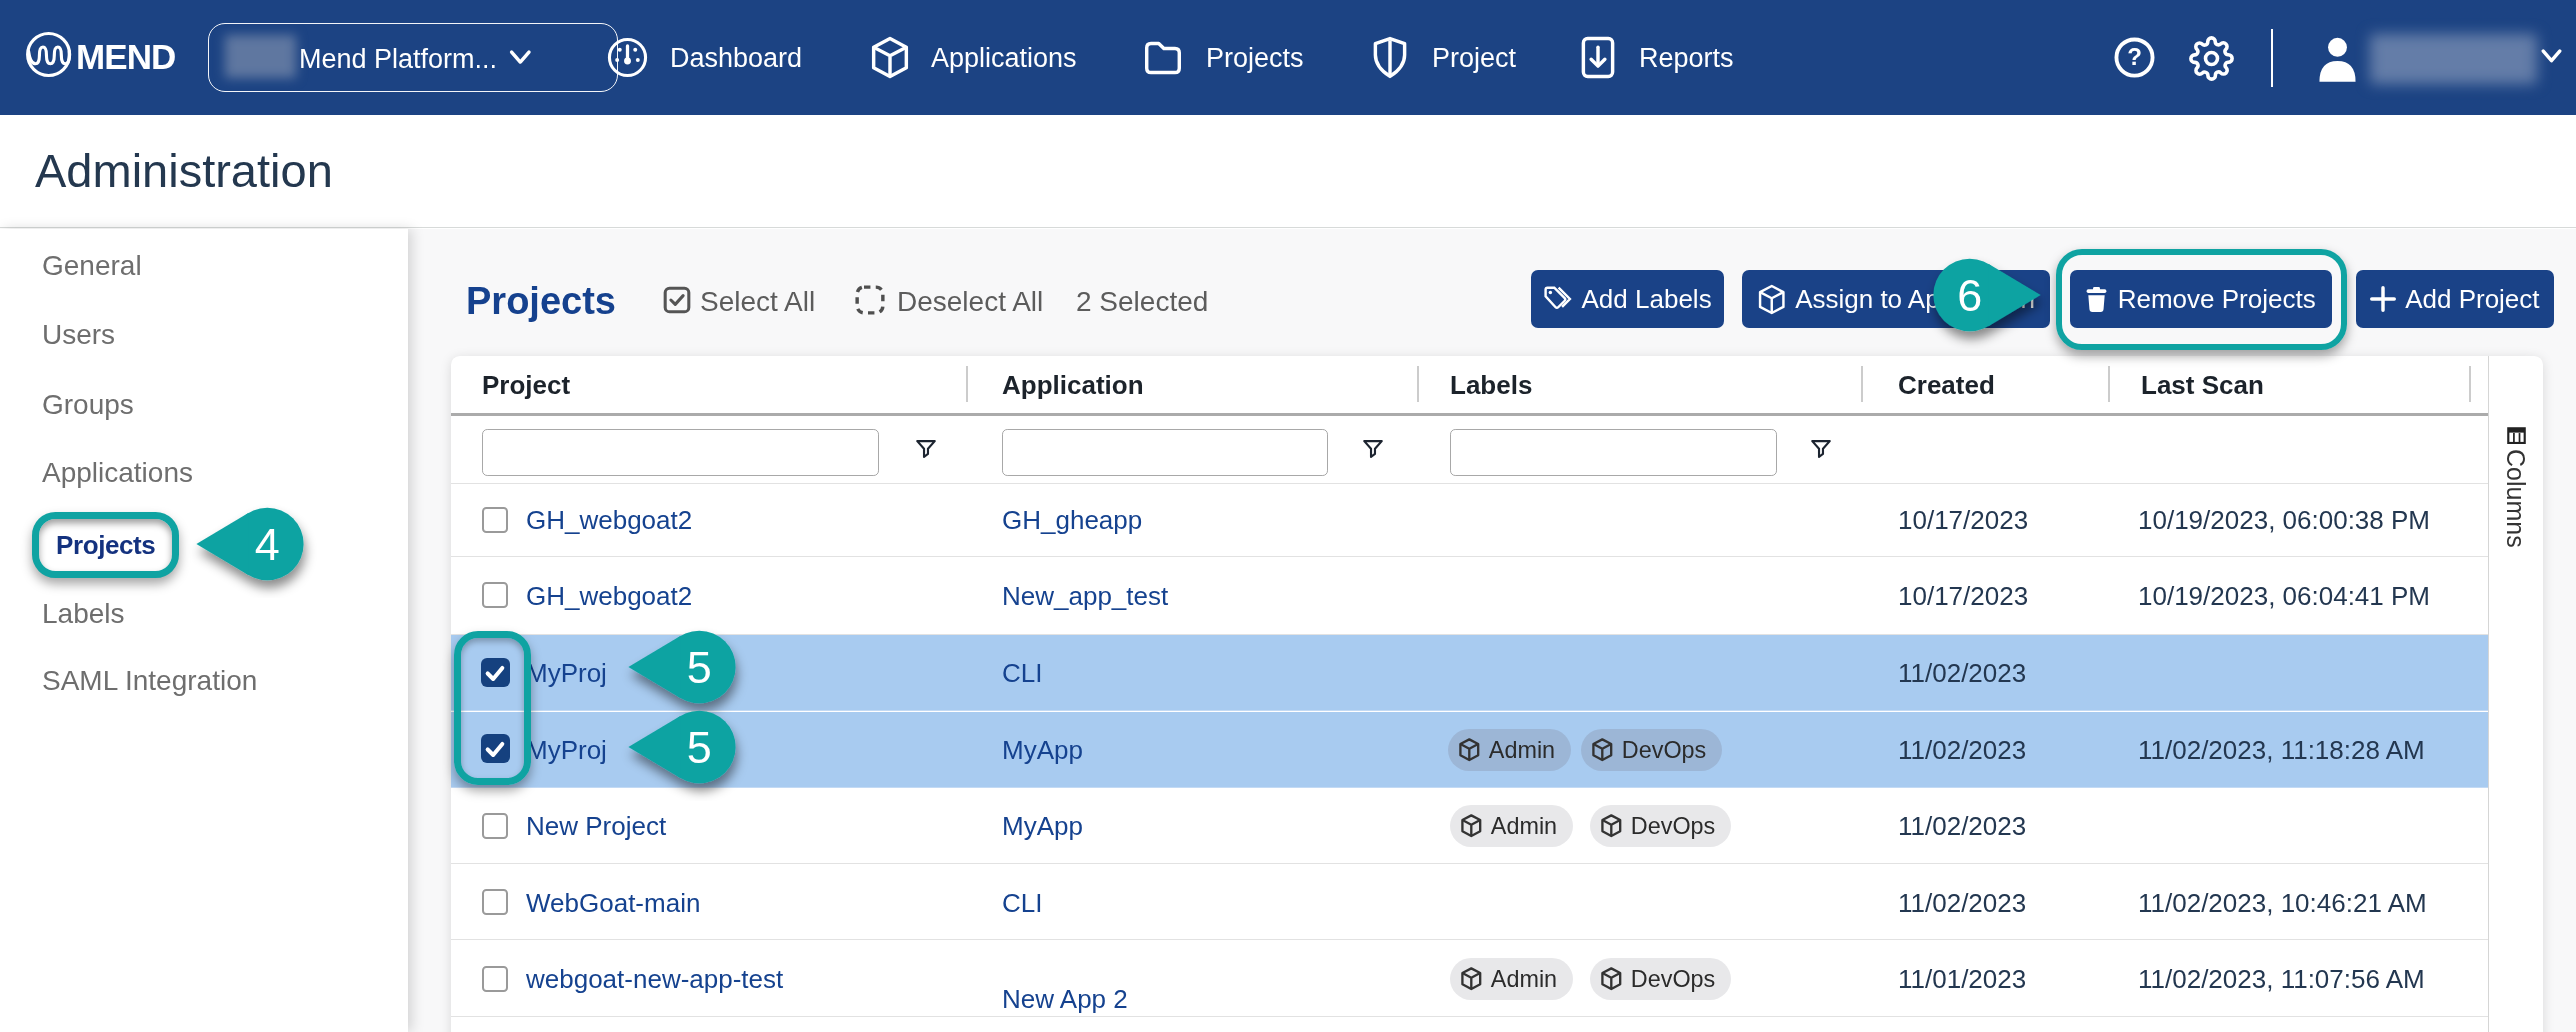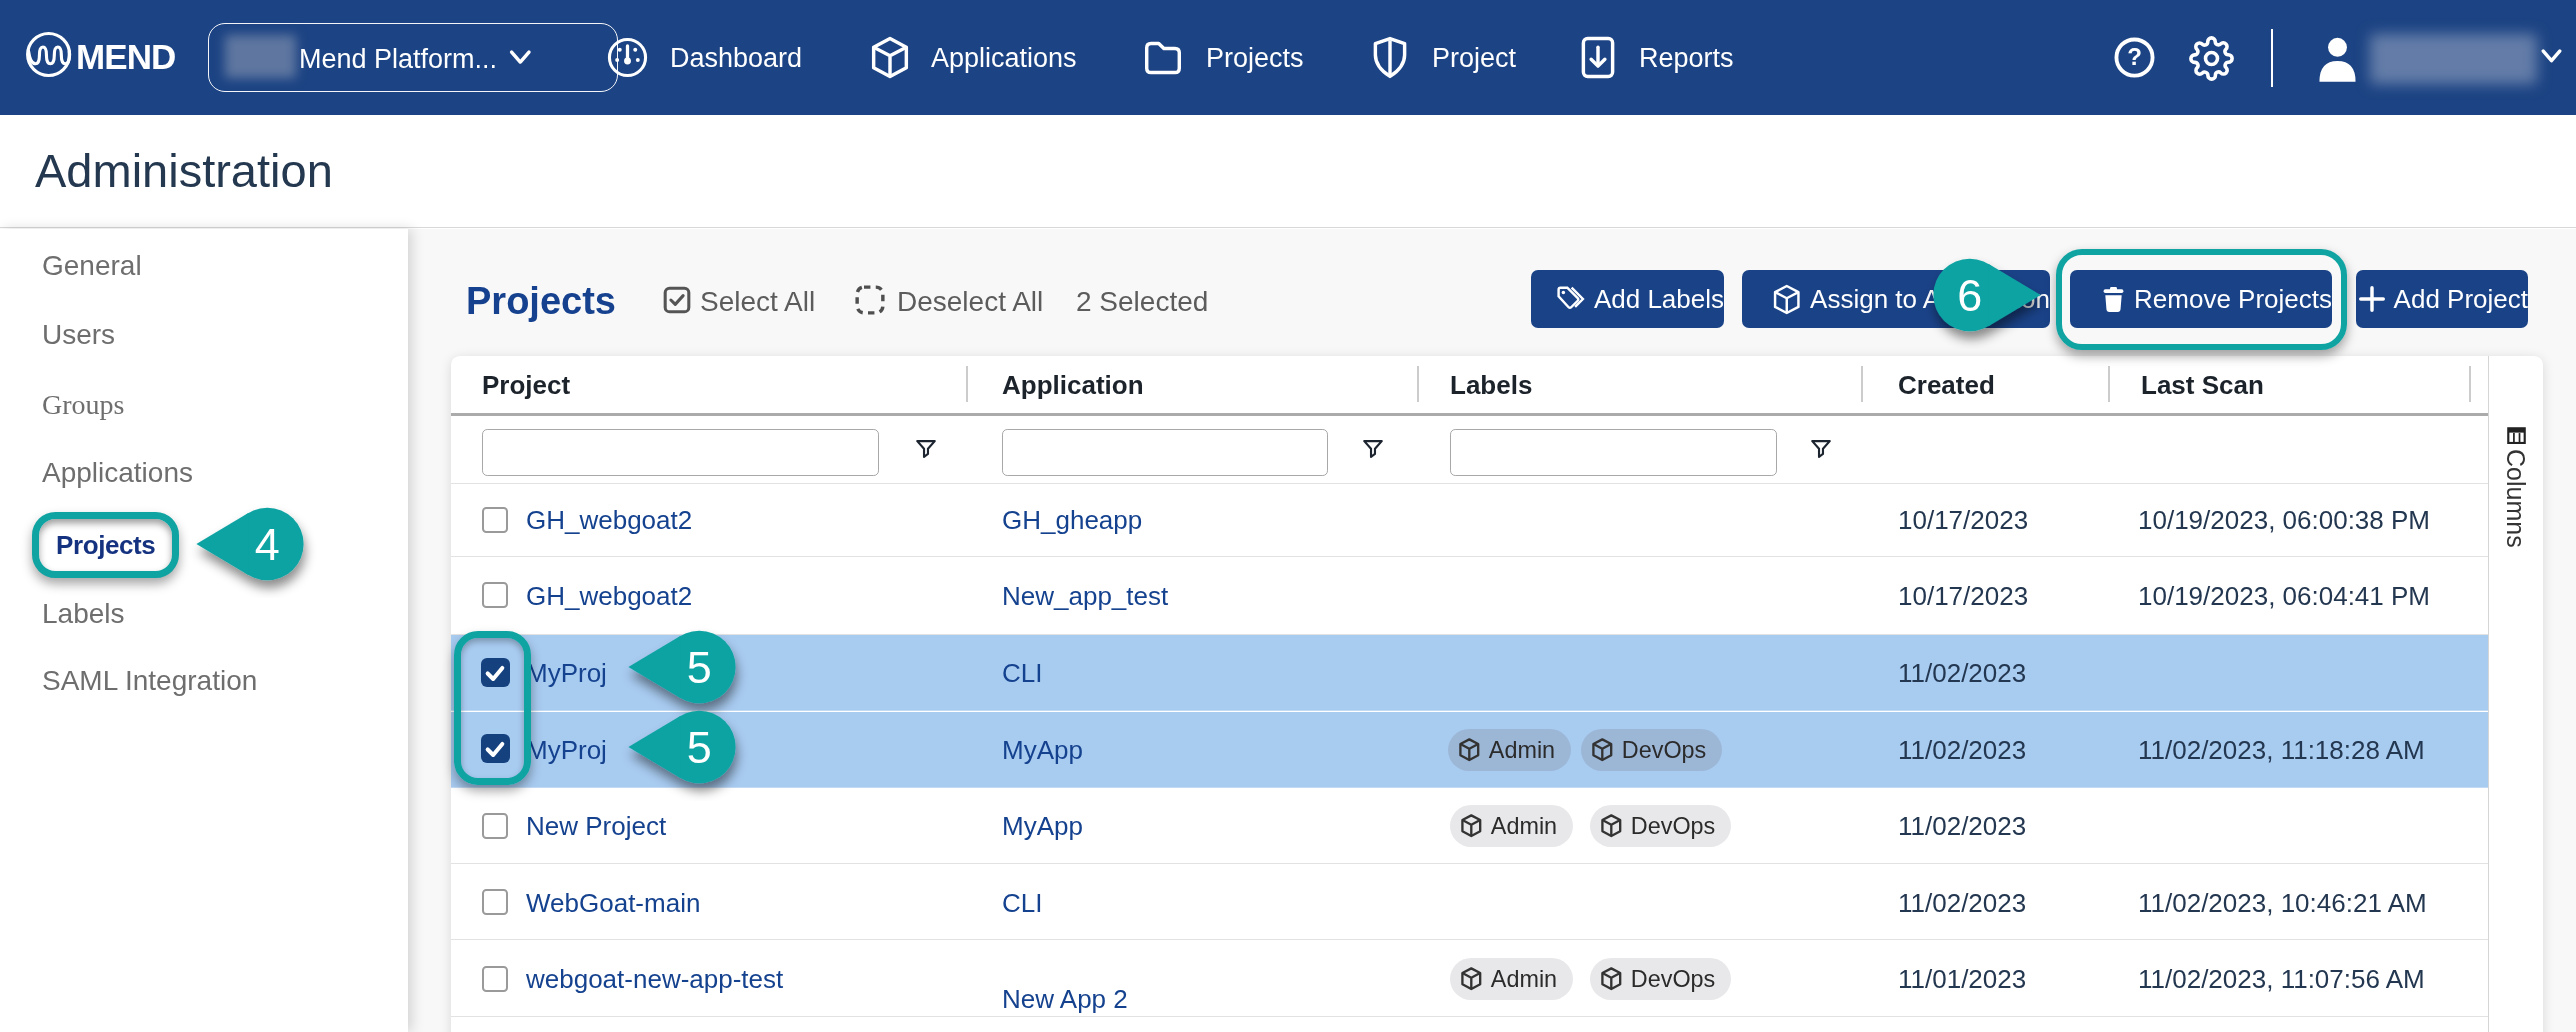--- a/index.html
+++ b/index.html
@@ -20,21 +20,21 @@
   
   #sidebar{position:absolute;top:229px;left:0;width:408px;height:803px;background:#fff;
            box-shadow:3.5px 0 12px rgba(0,0,0,0.15);}
   .sideitem{position:absolute;left:42px;font-size:28px;line-height:31px;color:#6e6e6e;}
   
   #main{position:absolute;top:229px;left:408px;width:2168px;height:803px;background:#f8f8f9;}
   #ptitle{position:absolute;left:466px;top:281px;font-size:38px;line-height:40px;font-weight:bold;color:#15418e;}
   .tbar{position:absolute;top:287px;font-size:28px;line-height:29px;color:#5c5c5c;}
   
   .btn{position:absolute;top:270px;height:58px;background:#1a4287;border-radius:7px;
-       color:#fff;font-size:26px;display:flex;align-items:center;justify-content:flex-end;box-sizing:border-box;}
+       color:#fff;font-size:26px;display:flex;align-items:center;justify-content:center;box-sizing:border-box;}
   
   #card{position:absolute;left:451px;top:356px;width:2092px;height:694px;background:#fff;
         border-radius:8.7px;box-shadow:0 2.6px 12px rgba(0,0,0,0.13);}
   .hdr{position:absolute;top:14px;font-size:26px;font-weight:bold;color:#1c232b;}
   .hsep{position:absolute;top:10.4px;width:1.7px;height:36px;background:#ccc;}
   #hrule{position:absolute;left:0;top:57px;width:2037px;height:2.6px;background:#ababab;}
   .finput{position:absolute;top:73px;height:47px;border:1.7px solid #a8a8a8;border-radius:5.2px;background:#fff;box-sizing:border-box;}
   .row{position:absolute;left:0;width:2037px;border-bottom:0.9px solid #e2e2e2;box-sizing:border-box;}
   .rowsel{background:#a8cbf0;border-bottom:0.9px solid #c3daf4;}
   .cell{position:absolute;font-size:26px;line-height:29px;}
@@ -129,21 +129,21 @@
 
 <div id="hband">
     <h1>Administration</h1>
   </div>
 
 <div id="main"></div>
 
 <div id="sidebar"></div>
 <div class="sideitem" style="top:250px;">General</div>
 <div class="sideitem" style="top:319px;">Users</div>
-<div class="sideitem" style="top:389px;font-family:Liberation Serif, serif;">Groups</div>
+<div class="sideitem" style="top:389px;">Groups</div>
 <div class="sideitem" style="top:457px;">Applications</div>
 <div class="sideitem" style="top:598px;">Labels</div>
 <div class="sideitem" style="top:665px;">SAML Integration</div>
 <div class="ring" style="left:32px;top:512px;width:147px;height:66px;border-width:7.8px;border-radius:23.4px;background:#fff;box-shadow:0 6px 10.4px rgba(0,0,0,0.35), inset 0 4.3px 7px rgba(0,0,0,0.38);"></div>
 <div class="abs" style="left:56px;top:512px;width:124px;height:66px;display:flex;align-items:center;font-size:26px;letter-spacing:-0.4px;font-weight:bold;color:#14327f;">Projects</div>
 
 <div id="ptitle">Projects</div>
 <svg class="abs" style="left:663px;top:286px" width="28" height="28" viewBox="0 0 32 32">
   <rect x="2.5" y="2.5" width="27" height="27" rx="5" fill="none" stroke="#555" stroke-width="3.5"></rect>
   <path d="M9 16 L14 21 L23 11" fill="none" stroke="#555" stroke-width="3.5" stroke-linecap="round" stroke-linejoin="round"></path>
@@ -171,21 +171,21 @@
   Assign to Application
 </div>
 <div class="btn" style="left:2070px;width:262px;">
   <svg width="21" height="25" viewBox="0 0 24 29" style="margin-right:10.4px">
     <rect x="8" y="0" width="8" height="4" rx="1.5" fill="#fff"></rect>
     <rect x="0.5" y="2.5" width="23" height="4.5" rx="2" fill="#fff"></rect>
     <path d="M2.5 9.5 H21.5 L20.2 25.5 Q20 29 16.8 29 H7.2 Q4 29 3.8 25.5 Z" fill="#fff"></path>
   </svg>
   Remove Projects
 </div>
-<div class="btn" style="left:2356px;width:172px;">
+<div class="btn" style="left:2356px;width:198px;">
   <svg width="26" height="26" viewBox="0 0 30 30" style="margin-right:8.7px">
     <path d="M15 2 V28 M2 15 H28" stroke="#fff" stroke-width="4" stroke-linecap="round"></path>
   </svg>
   Add Project
 </div>
 
 <div id="card">
   <div class="hdr" style="left:31px;">Project</div>
   <div class="hdr" style="left:551px;">Application</div>
   <div class="hdr" style="left:999px;">Labels</div>

